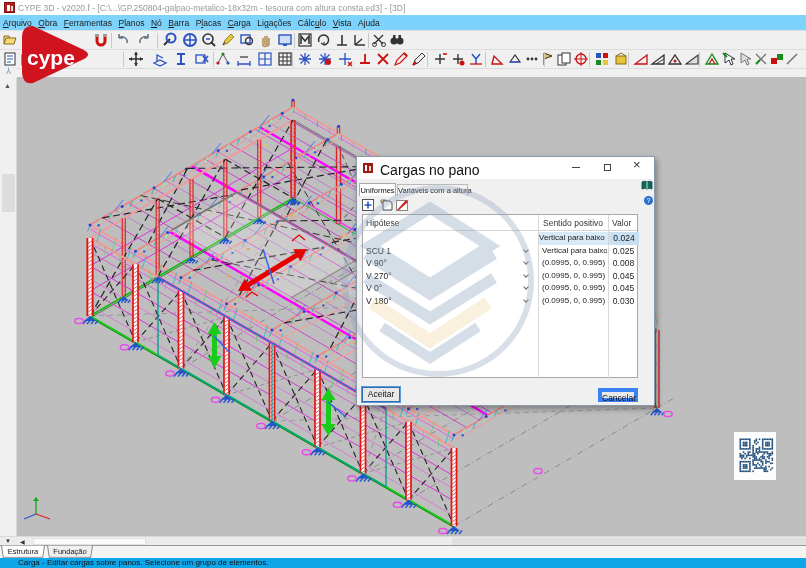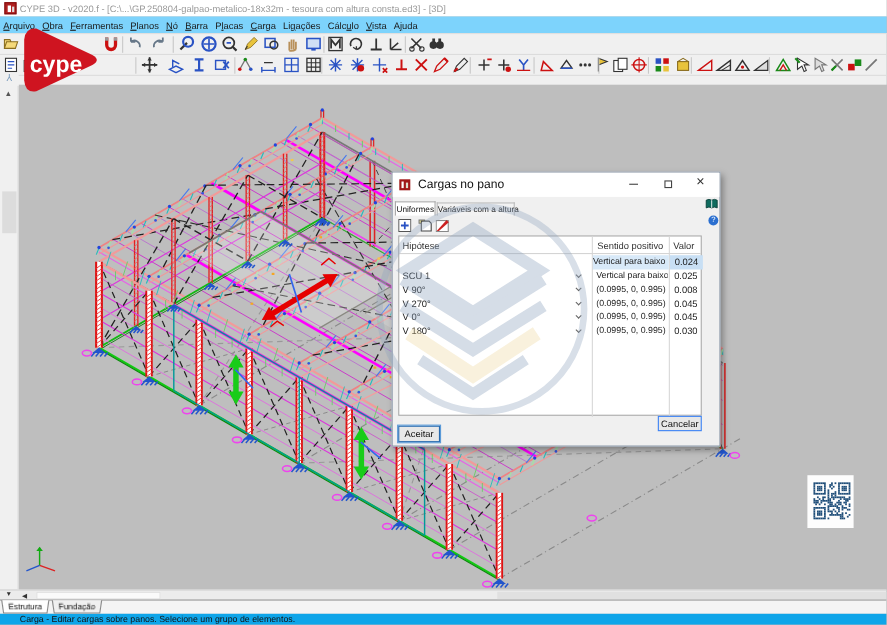--- a/index.html
+++ b/index.html
@@ -25,21 +25,21 @@
 .tabsrow{position:absolute;left:0;top:545px;width:806px;height:13px;background:#f4f4f4;border-top:1px solid #999;z-index:20}
 .tab1{position:absolute;left:2px;top:0px;width:42px;height:12px;background:#fff;border-left:1px solid #888;border-right:1px solid #888;border-bottom:1px solid #888;transform:perspective(10px) rotateX(-4deg);font-size:7.5px;text-align:center;line-height:12px;color:#111}
 .tab2{position:absolute;left:48px;top:0px;width:44px;height:12px;background:#f0f0f0;border-left:1px solid #888;border-right:1px solid #888;border-bottom:1px solid #888;transform:perspective(10px) rotateX(-4deg);font-size:7.5px;text-align:center;line-height:12px;color:#111}
 .statusbar{position:absolute;left:0;top:558px;width:806px;height:10px;background:#0ea5e9;z-index:20;font-size:8px;color:#111;padding-left:18px;line-height:10px}
 .cypelogo{position:absolute;left:20px;top:24px;z-index:50}
 .dialog{position:absolute;left:356px;top:156px;width:299px;height:250px;background:#f0f0f0;border:1px solid #8a98a8;box-shadow:2px 3px 6px rgba(0,0,0,0.35);z-index:25;font-size:8.5px;white-space:nowrap}
 .dlg-title{position:absolute;left:0;top:0;width:100%;height:22px;background:#fff}
 .dlg-title .ic{position:absolute;left:6px;top:6px;width:10px;height:10px;background:#a01818}
 .dlg-title .ic:before{content:"";position:absolute;left:2px;top:2px;width:2px;height:6px;background:#fff}
 .dlg-title .ic:after{content:"";position:absolute;left:5.5px;top:3px;width:2px;height:5px;background:#ddc}
-.dlg-title .t{position:absolute;left:23px;top:5px;font-size:11px;color:#111}
+.dlg-title .t{position:absolute;left:23px;top:5px;font-size:14px;color:#111}
 .dlg-min{position:absolute;left:215px;top:10px;width:8px;height:1px;background:#444}
 .dlg-max{position:absolute;left:247px;top:7px;width:7px;height:7px;border:1px solid #444}
 .dlg-x{position:absolute;left:276px;top:0px;font-size:13px;color:#333;font-weight:normal}
 .dlg-tabs{position:absolute;left:2px;top:26px;height:13px;width:295px}
 .dtab1{position:absolute;left:0;top:0;height:13px;width:37px;text-align:center;background:#fff;border:1px solid #aaa;border-bottom:none;line-height:13px;font-size:7.5px;color:#111}
 .dtab2{position:absolute;left:38px;top:1px;height:12px;width:71px;text-align:center;background:#f2f2f2;border:1px solid #bbb;border-bottom:none;line-height:12px;font-size:7.5px;color:#222}
 .dlg-icons{position:absolute;left:5px;top:42px;height:12px}
 .dbook{position:absolute;left:284px;top:23px;width:12px;height:11px}
 .dhelp{position:absolute;left:287px;top:39px;width:9px;height:9px;border-radius:50%;background:#2a6fd0;color:#fff;font-size:7px;text-align:center;line-height:9px}
 .dtable{position:absolute;left:5px;top:57px;width:276px;height:164px;background:#fff;border:1px solid #a8a8a8}
@@ -52,21 +52,21 @@
 .rows{position:absolute;left:0;top:17px;width:100%}
 .row{position:relative;height:12.6px;line-height:12.6px;color:#1a1a1a;font-size:8.5px}
 .row .c1{position:absolute;left:3px;top:0;width:171px;height:100%}
 .row .c2{position:absolute;left:179px;top:0;width:65px;height:100%;font-size:8px;overflow:hidden}
 .row .c3{position:absolute;left:246px;top:0;width:29px;height:100%;text-align:center}
 .chev{position:absolute;right:9px;top:3px;width:4px;height:4px;border-right:1.2px solid #666;border-bottom:1.2px solid #666;transform:rotate(45deg)}.row.sel .chev{border-color:#fff}
 .row.sel .c1{left:0;padding-left:3px;width:175px;background:linear-gradient(#55a0e4,#2e7ecf);color:#fff;border-top:1px solid #2a6cb0;border-bottom:1px solid #2a6cb0}
 .row.sel .c2{background:#d8e9f8;left:176px;width:69px}
 .row.sel .c3{background:#c8dff4;left:246px;width:30px}
 .btn-ok{position:absolute;left:5px;top:230px;width:38px;height:15px;background:#e8e8e8;border:1px solid #2a6cb0;outline:1px solid #5a9ad8;font-size:8.5px;text-align:center;line-height:13px;color:#111}
-.btn-ca{position:absolute;left:241px;top:221px;width:40px;height:14px;background:#e8e8e8;border:1px solid #3b82f6;font-size:8.5px;text-align:center;line-height:12px;color:#111}
+.btn-ca{position:absolute;left:241px;top:231px;width:40px;height:14px;background:#e8e8e8;border:4px solid #3b82f6;font-size:8.5px;text-align:center;line-height:12px;color:#111}
 u{text-decoration:underline}
 </style></head>
 <body>
 
 <svg width="806" height="568" viewBox="0 0 806 568" style="position:absolute;left:0;top:0">
     <line x1="90.0" y1="316.0" x2="298.6" y2="194.7" stroke="#8a8a8a" stroke-width="1" stroke-dasharray="6,3,1,3"></line>
     <line x1="181.0" y1="368.5" x2="389.6" y2="247.2" stroke="#8a8a8a" stroke-width="1" stroke-dasharray="6,3,1,3"></line>
     <line x1="272.0" y1="421.0" x2="480.6" y2="299.7" stroke="#8a8a8a" stroke-width="1" stroke-dasharray="6,3,1,3"></line>
     <line x1="363.0" y1="473.5" x2="571.6" y2="352.2" stroke="#8a8a8a" stroke-width="1" stroke-dasharray="6,3,1,3"></line>
     <line x1="408.5" y1="499.8" x2="617.1" y2="378.4" stroke="#8a8a8a" stroke-width="1" stroke-dasharray="6,3,1,3"></line>

